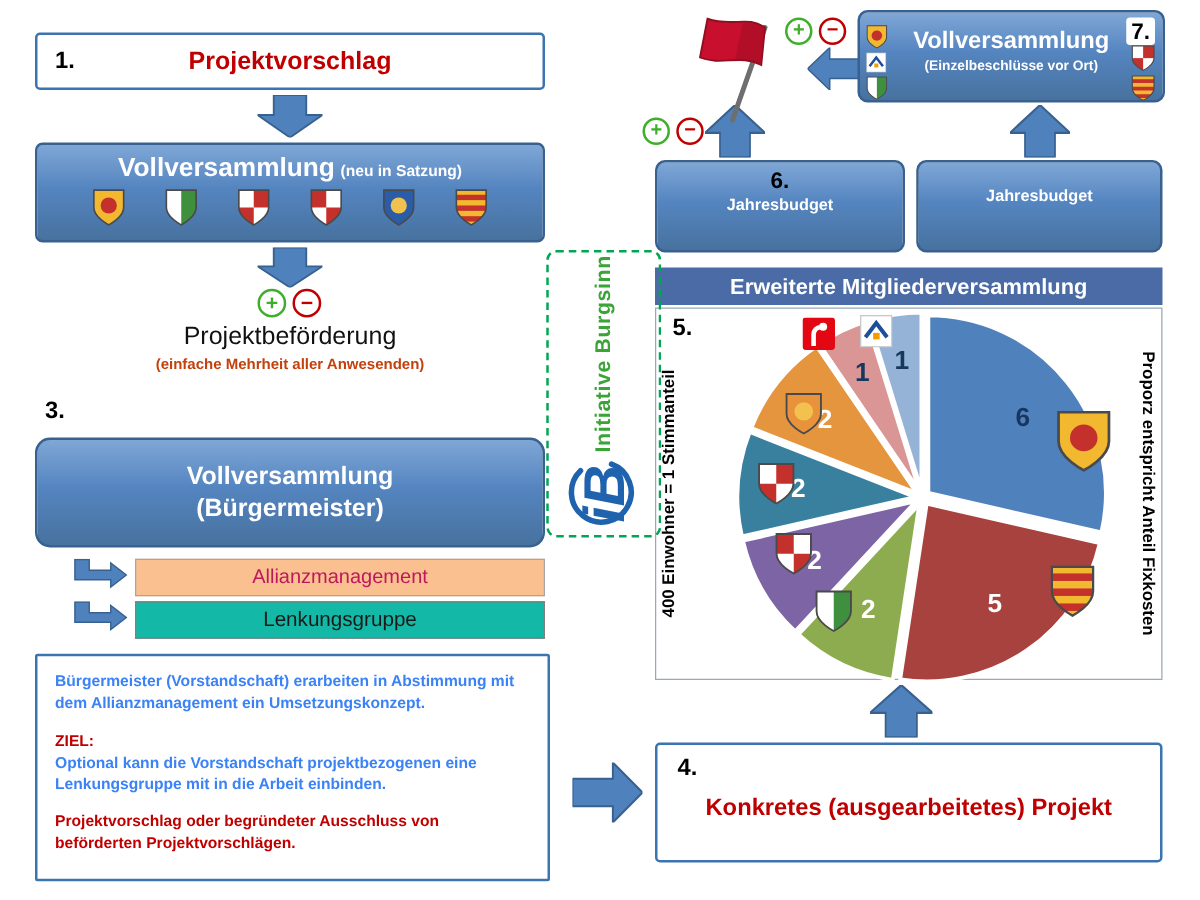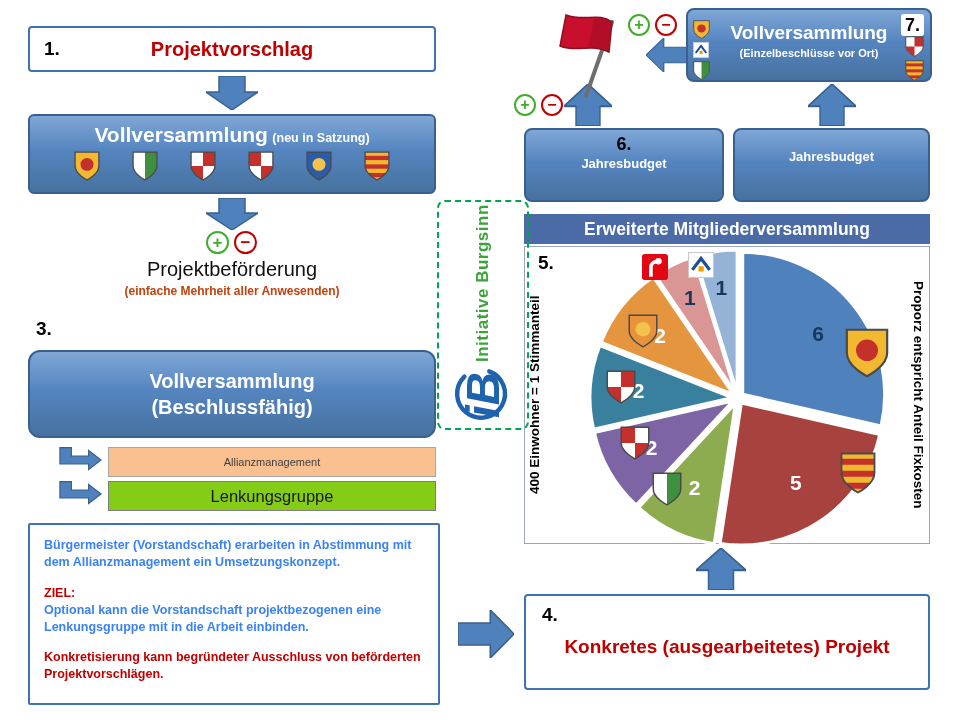--- a/index.html
+++ b/index.html
@@ -134,42 +134,42 @@
     <span class="pm minus" style="width:23px;height:23px;font-size:17px;">−</span>
   </div>
 
   <div class="abs center" style="left:28px;top:258px;width:408px;font-size:20px;color:#111;">Projektbeförderung</div>
   <div class="abs center" style="left:28px;top:284px;width:408px;font-size:12px;font-weight:bold;color:#c2410c;">(einfache Mehrheit aller Anwesenden)</div>
 
   <span class="abs step-num" style="left:36px;top:318px;">3.</span>
 
   <div class="abs blue-box center" style="left:28px;top:350px;width:408px;height:88px;border-radius:12px;padding-top:16px;">
     <div style="font-size:20px;font-weight:bold;line-height:26px;">Vollversammlung</div>
-    <div style="font-size:20px;font-weight:bold;line-height:26px;">(Beschlussfähig)</div>
+    <div style="font-size:20px;font-weight:bold;line-height:26px;">(Bürgermeister)</div>
   </div>
 
   <span class="abs" style="left:58px;top:447px;width:44px;height:26px;">
     <svg width="44" height="26" viewBox="0 0 46 26">
         <path d="M2,0 L14,0 L14,9 L32,9 L32,3 L45,13 L32,23 L32,17 L2,17 Z" fill="#4F81BD" stroke="#38618F" stroke-width="1.2"></path>
       </svg>
   </span>
   <span class="abs" style="left:58px;top:481px;width:44px;height:26px;">
     <svg width="44" height="26" viewBox="0 0 46 26">
         <path d="M2,0 L14,0 L14,9 L32,9 L32,3 L45,13 L32,23 L32,17 L2,17 Z" fill="#4F81BD" stroke="#38618F" stroke-width="1.2"></path>
       </svg>
   </span>
 
-  <div class="abs center" style="left:108px;top:447px;width:328px;height:30px;background:#FAC090;border:1px solid #A6A6A6;box-sizing:border-box;font-size:11px;color:#404040;line-height:28px;">Allianzmanagement</div>
-  <div class="abs center" style="left:108px;top:481px;width:328px;height:30px;background:#84cc16;border:1px solid #7F7F7F;box-sizing:border-box;font-size:16.5px;color:#1a1a1a;line-height:28px;">Lenkungsgruppe</div>
+  <div class="abs center" style="left:108px;top:447px;width:328px;height:30px;background:#FAC090;border:1px solid #A6A6A6;box-sizing:border-box;font-size:16px;color:#be185d;line-height:28px;">Allianzmanagement</div>
+  <div class="abs center" style="left:108px;top:481px;width:328px;height:30px;background:#14b8a6;border:1px solid #7F7F7F;box-sizing:border-box;font-size:16.5px;color:#1a1a1a;line-height:28px;">Lenkungsgruppe</div>
 
   <div class="abs white-box" style="left:28px;top:523px;width:412px;height:182px;border-width:2.5px;border-radius:2px;padding:12px 14px;">
     <p class="info-p">Bürgermeister (Vorstandschaft) erarbeiten in Abstimmung mit dem Allianzmanagement ein Umsetzungskonzept.</p>
     <p class="info-p red">ZIEL:</p>
     <p class="info-p">Optional kann die Vorstandschaft projektbezogenen eine Lenkungsgruppe mit in die Arbeit einbinden.</p>
-    <p class="info-p red">Konkretisierung kann begründeter Ausschluss von beförderten Projektvorschlägen.</p>
+    <p class="info-p red">Projektvorschlag oder begründeter Ausschluss von beförderten Projektvorschlägen.</p>
   </div>
 
   <div class="ib-box"></div>
   <div class="ib-rot">
     <svg width="62" height="62" viewBox="0 0 70 70">
       <path d="M58,14 A27,27 0 1 0 64,42" stroke="#1F63AE" stroke-width="5" fill="none" stroke-linecap="round"></path>
     </svg>
     <span class="ib-monogram">iB</span>
     <span class="ib-name">Initiative Burgsinn</span>
   </div>

